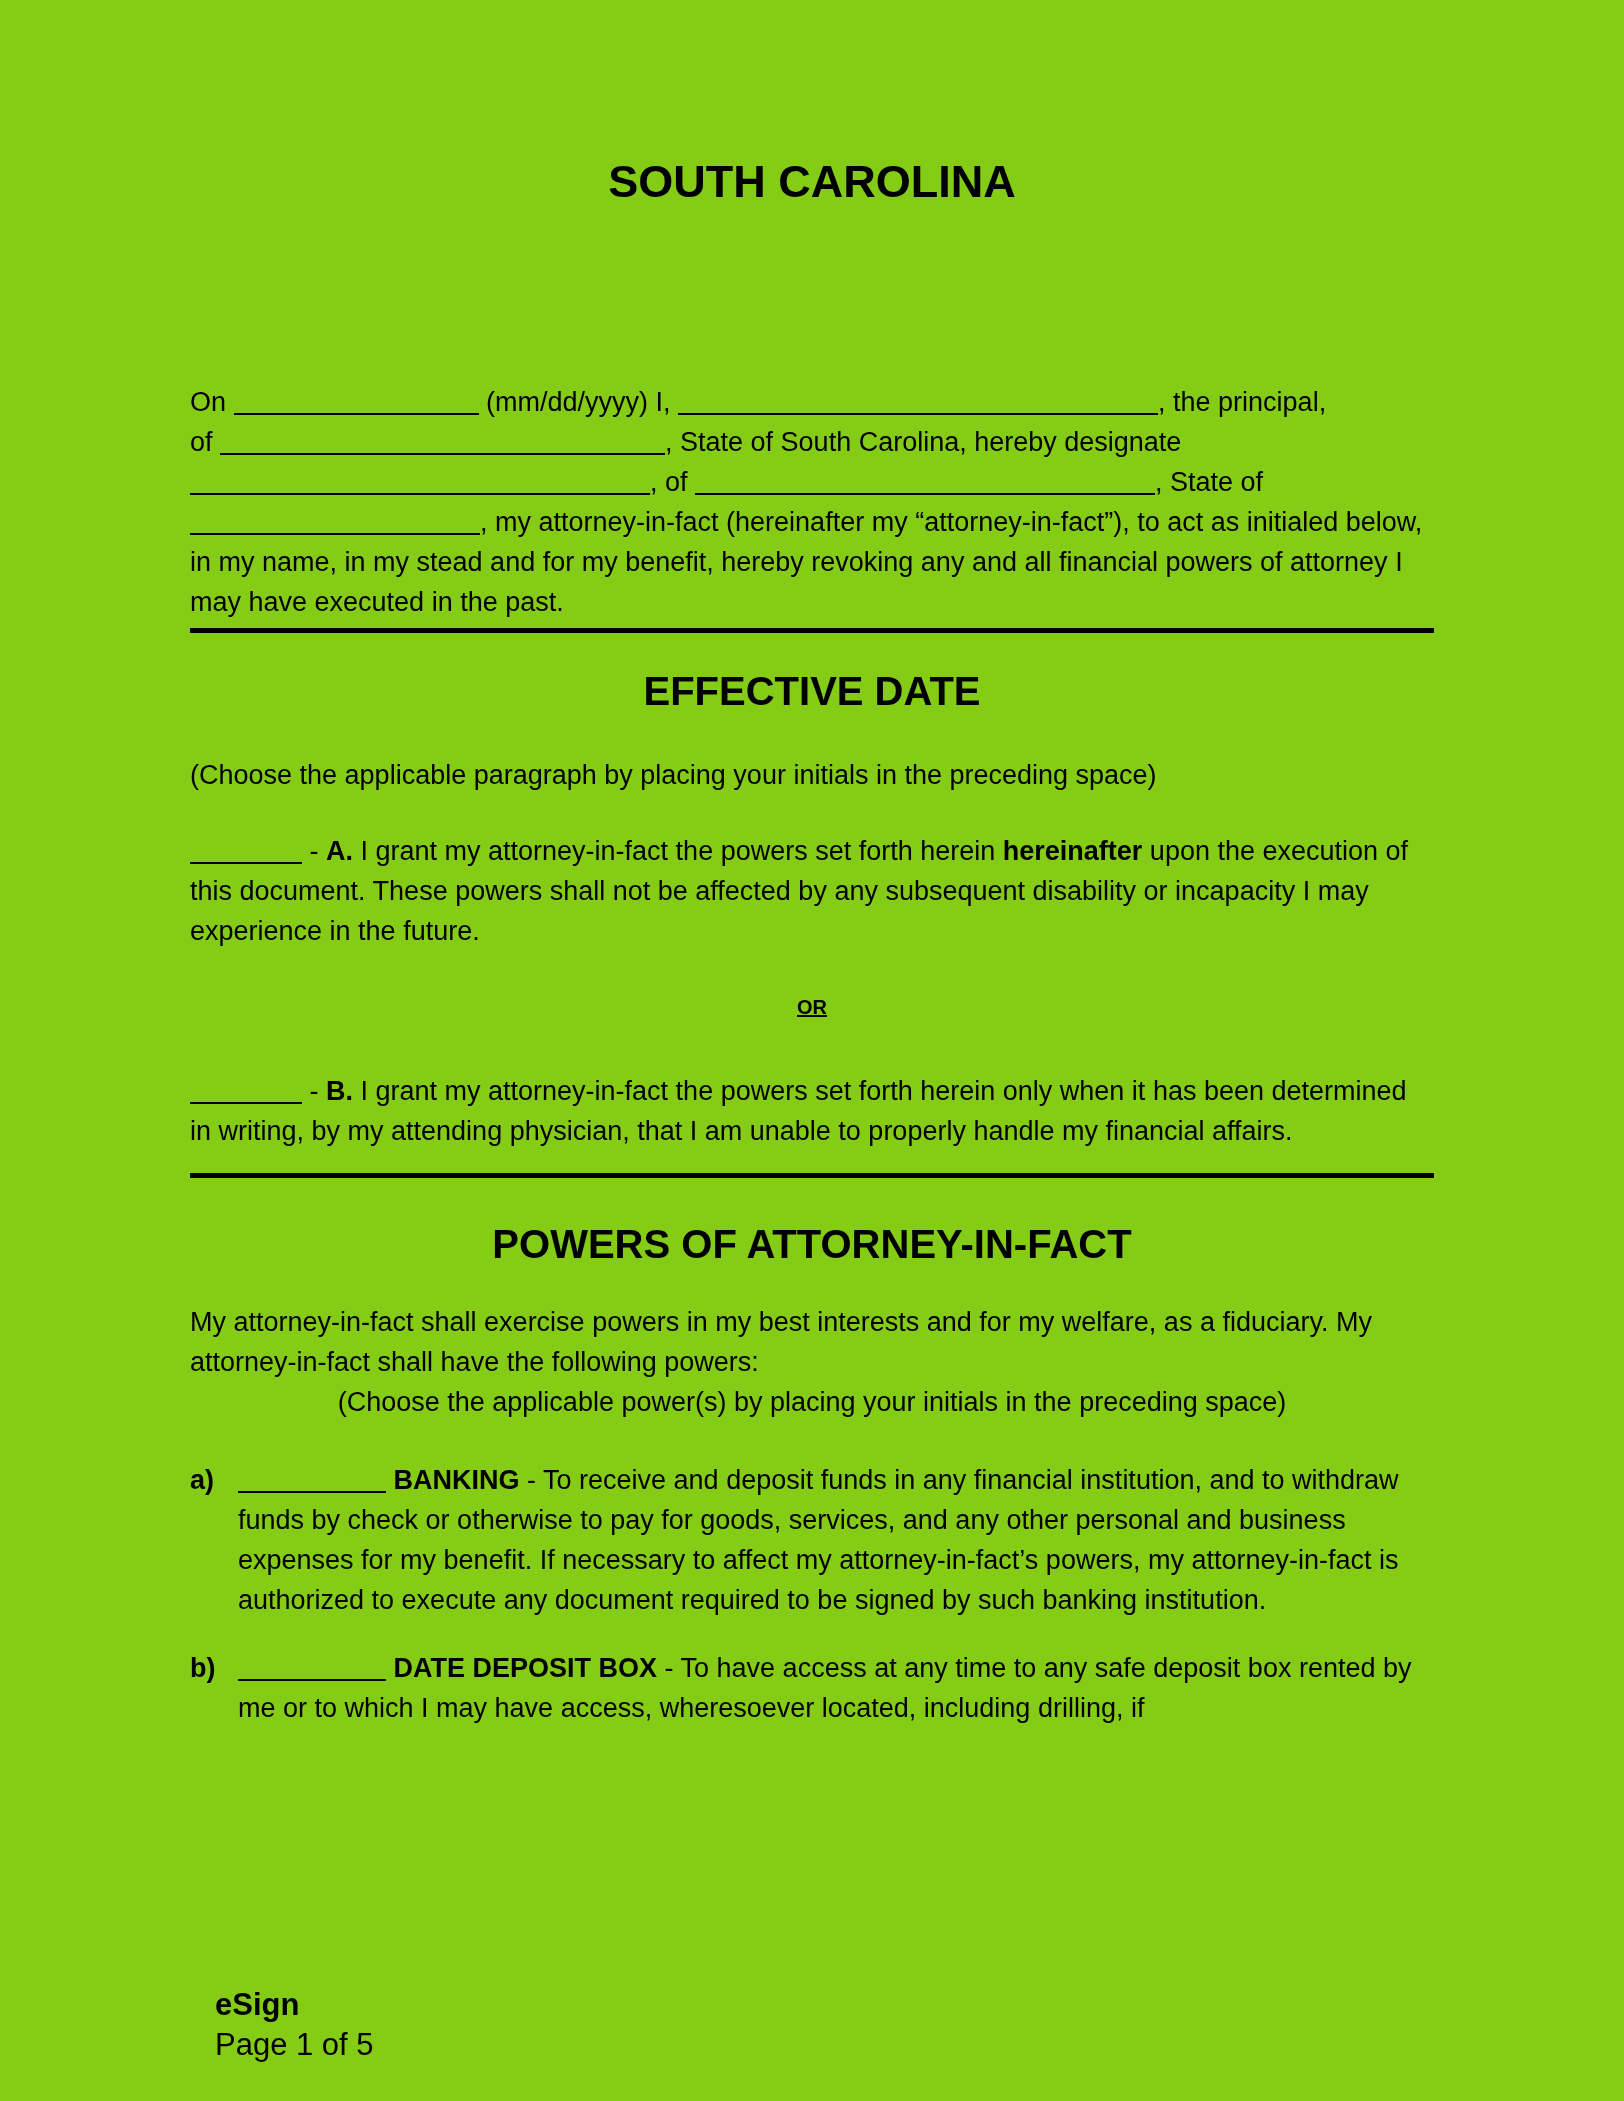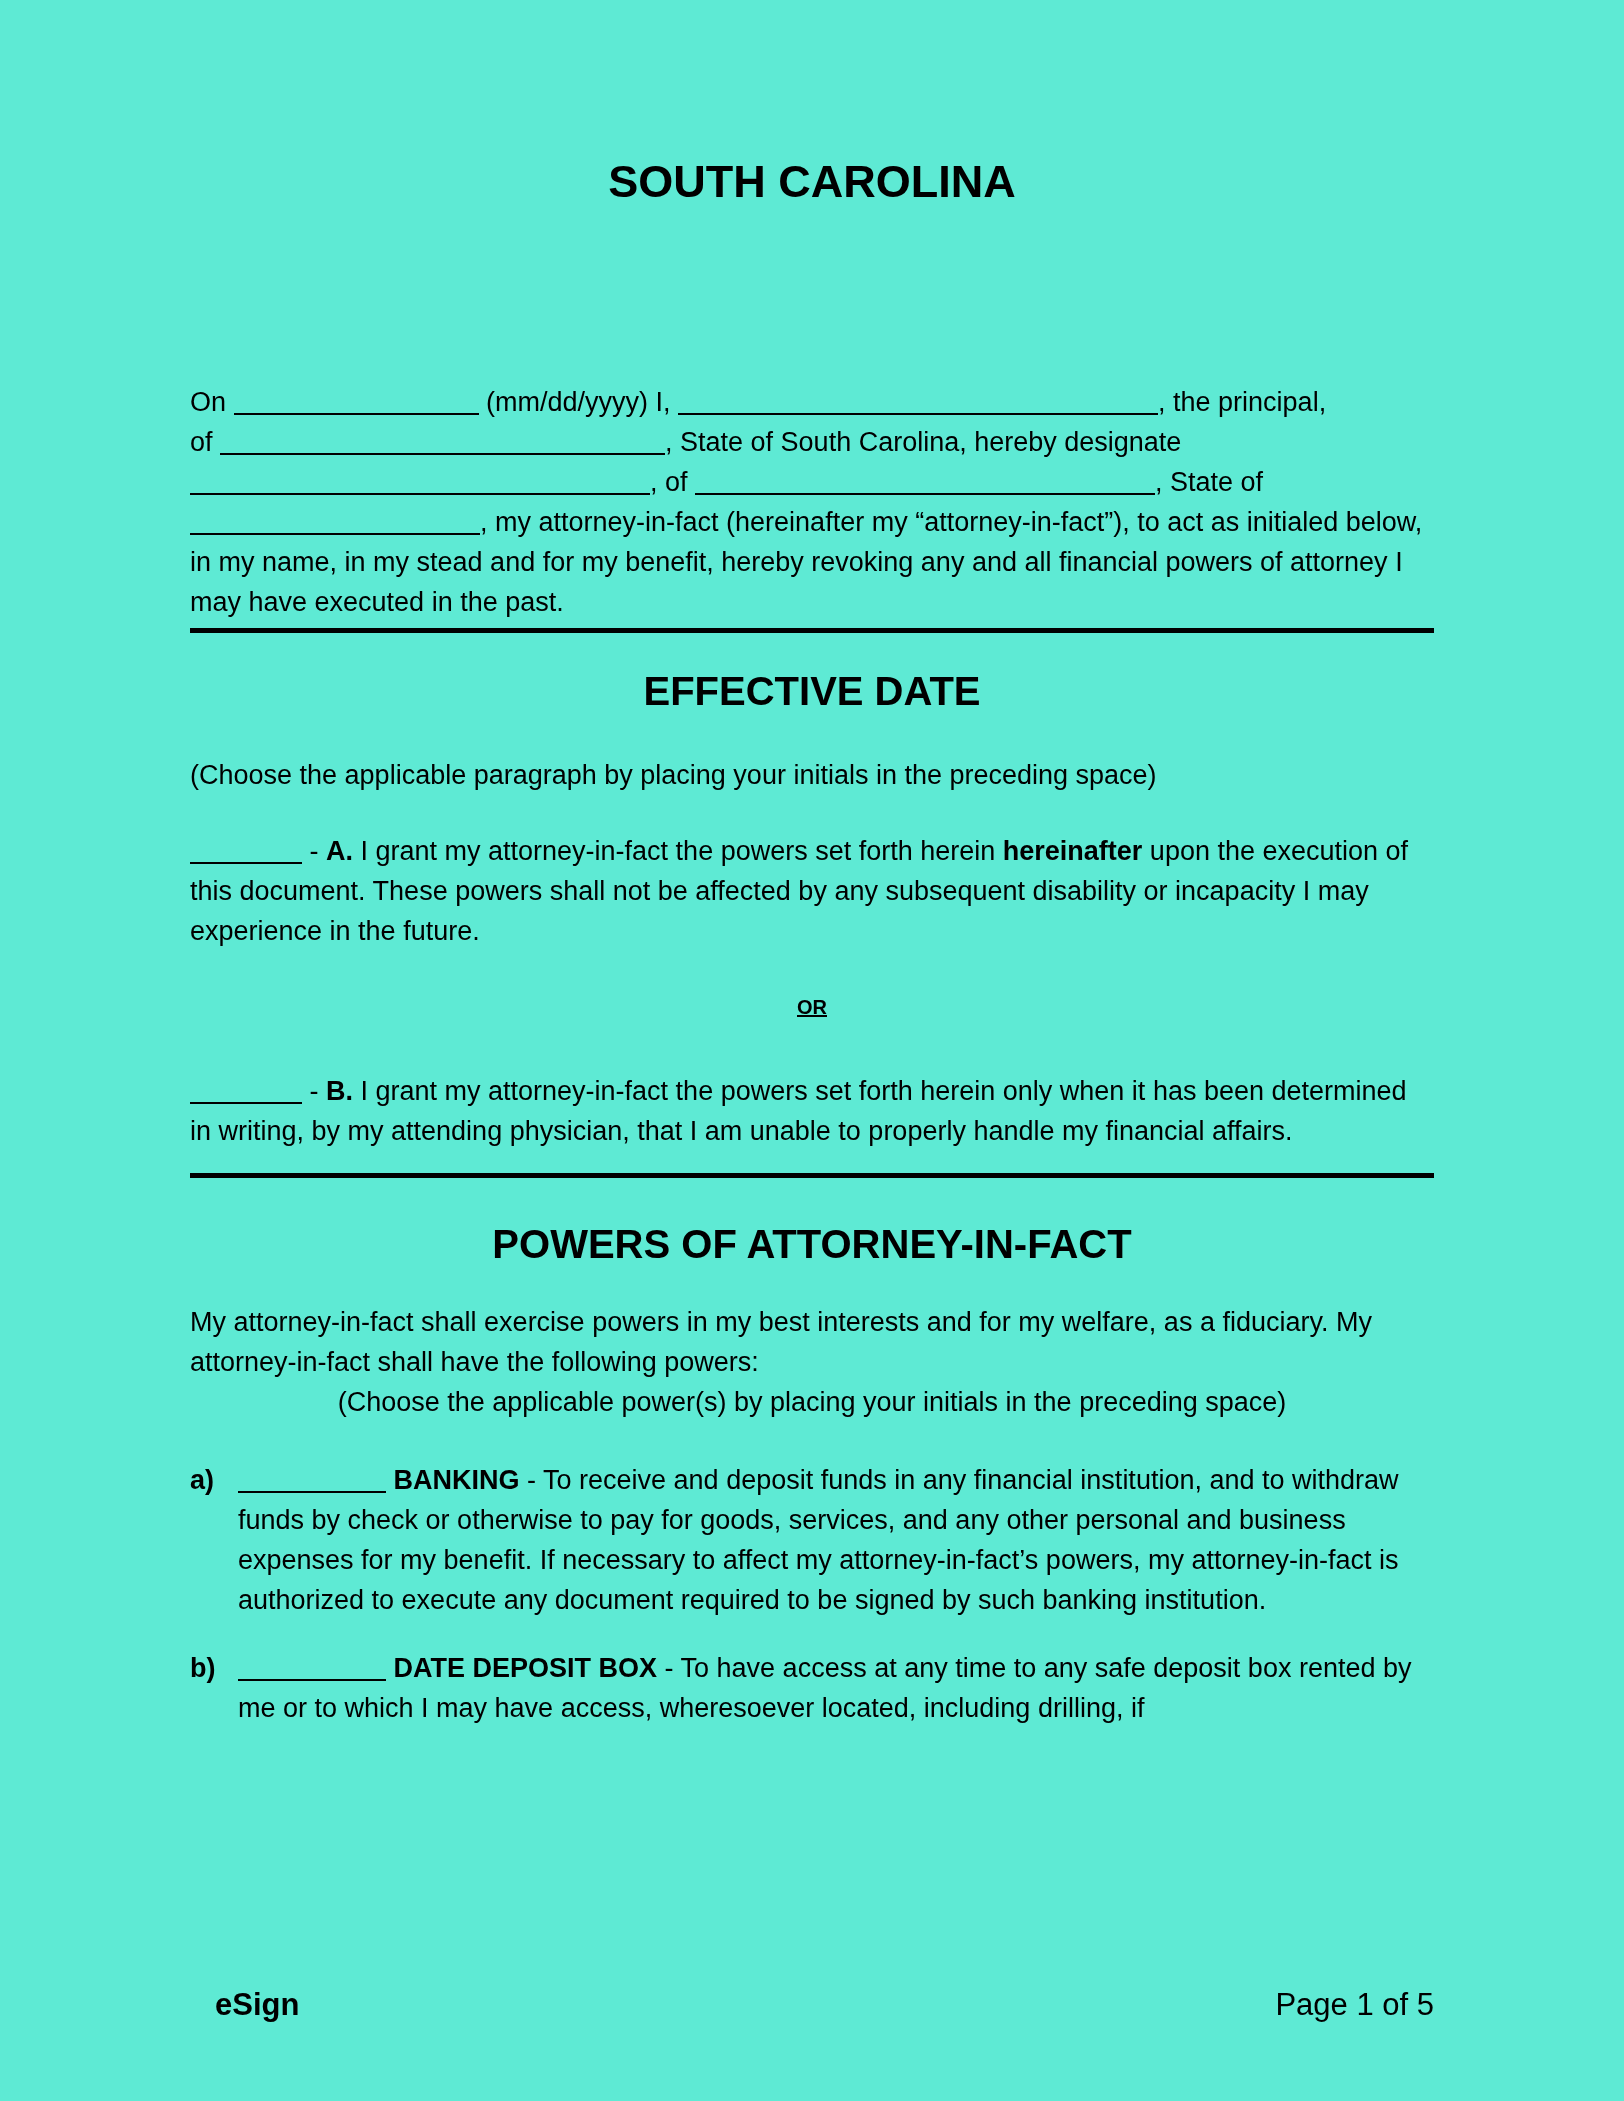--- a/index.html
+++ b/index.html
@@ -4,21 +4,21 @@
 <style>
   html, body {
     margin: 0;
     padding: 0;
     background: #ffffff;
   }
   .page {
     position: relative;
     width: 1624px;
     height: 2101px;
-    background: #5eead4;
+    background: #84cc16;
     color: #000000;
     font-family: "Liberation Sans", sans-serif;
     font-size: 27px;
     line-height: 40px;
     overflow: hidden;
   }
   .content {
     position: absolute;
     left: 190px;
     top: 0;
@@ -95,20 +95,21 @@
   .w480 { width: 480px; }
 
   .footer {
     position: absolute;
     left: 215px;
     top: 1985px;
     width: 1219px;
     display: flex;
     justify-content: space-between;
     align-items: baseline;
+    flex-direction: column;
   }
   .footer-brand {
     font-size: 31px;
     font-weight: bold;
   }
   .footer-page { font-size: 31px; }
 </style>
 </head>
 <body>
 

